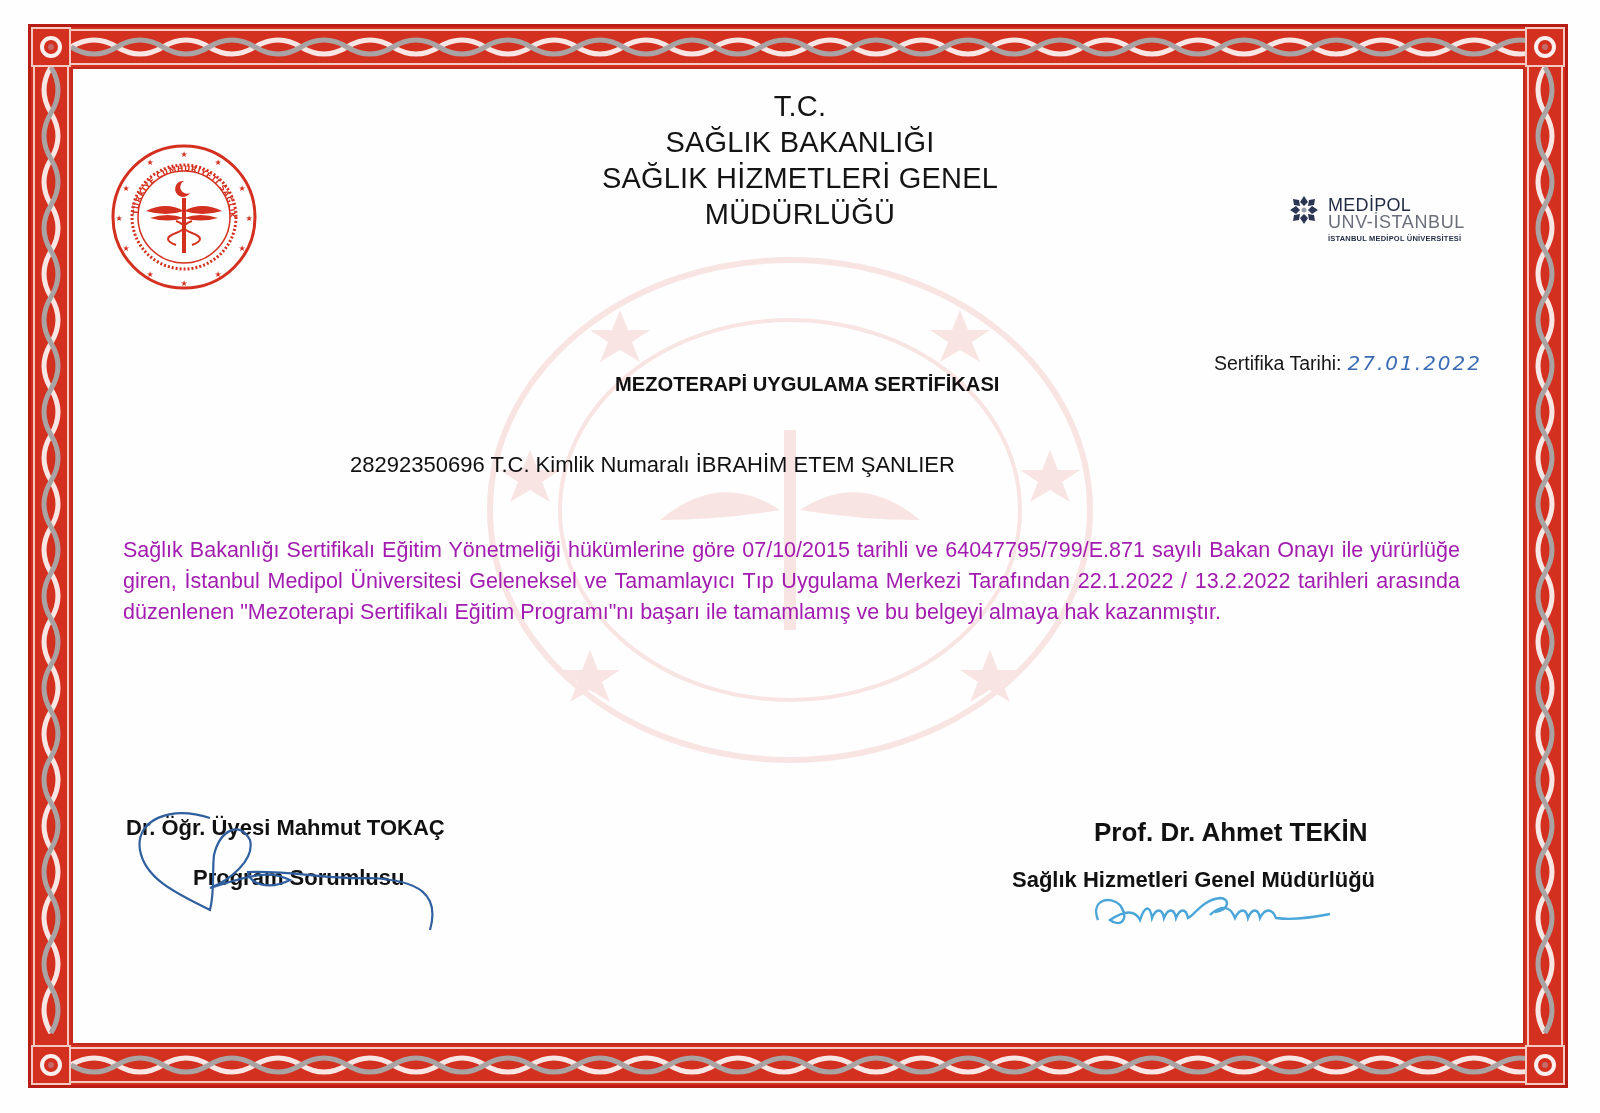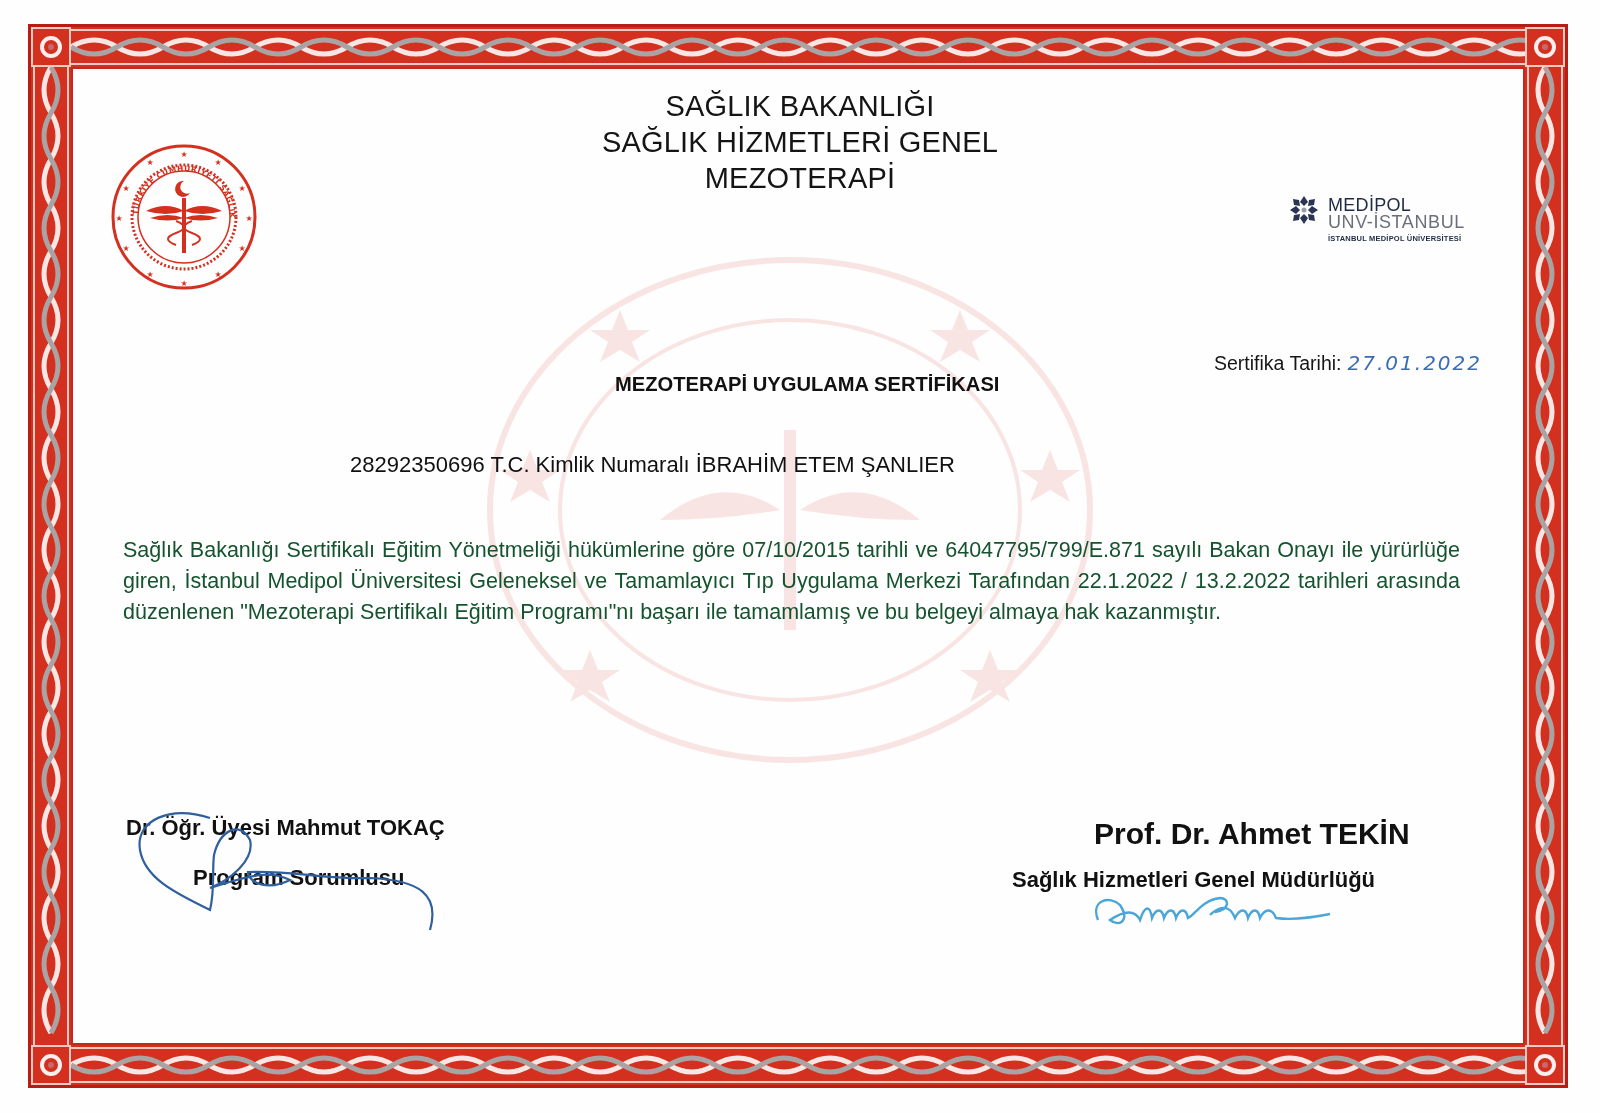--- a/index.html
+++ b/index.html
@@ -42,25 +42,25 @@
 
   .meta { position: absolute; left: 1214px; top: 348px; font-size: 19.5px; line-height: 30px; color: #161616; }
   .meta .hand { font-family: "DejaVu Sans", sans-serif; color: #3a6bb4; font-style: italic;
                 font-size: 20px; letter-spacing: 2px; margin-left: 6px; }
 
   .title { position: absolute; left: 0; width: 1600px; top: 372px; text-align: center; font-size: 21px;
            font-weight: bold; padding-left: 15px; box-sizing: border-box; transform: scaleX(0.96); }
   .recipient { position: absolute; left: 0; width: 1305px; top: 452px; text-align: center; font-size: 22px; }
 
   .body-text { position: absolute; left: 123px; top: 535px; width: 1337px; font-size: 21.5px;
-               line-height: 31px; text-align: justify; color: #14532d; }
+               line-height: 31px; text-align: justify; color: #a21caf; }
 
   .sig-left-name { position: absolute; left: 126px; top: 815px; font-size: 22px; font-weight: bold; }
   .sig-left-role { position: absolute; left: 193px; top: 865px; font-size: 22px; font-weight: bold; }
-  .sig-right-name { position: absolute; left: 1094px; top: 817px; font-size: 30px; font-weight: bold; }
+  .sig-right-name { position: absolute; left: 1094px; top: 817px; font-size: 26px; font-weight: bold; }
   .sig-right-role { position: absolute; left: 1012px; top: 867px; font-size: 22px; font-weight: bold; }
   .signature { position: absolute; }
 </style>
 </head>
 <body>
 
 <div class="page">
 
   <div class="border-outer"></div>
   <div class="border-band band-top">
@@ -152,23 +152,24 @@
     </g>
     <path d="M66,78 q16,6 0,12 q-16,6 0,12" fill="none" stroke="#d4301f" stroke-width="2"></path>
     <path d="M82,78 q-16,6 0,12 q16,6 0,12" fill="none" stroke="#d4301f" stroke-width="2"></path>
     <path id="sealArc" d="M28,74 a46,46 0 1,1 92,0" fill="none"></path>
     <text font-size="7.5" fill="#d4301f" font-family="DejaVu Sans, sans-serif" font-weight="bold" letter-spacing="0.5">
       <textPath href="#sealArc" startOffset="2">TÜRKİYE CUMHURİYETİ SAĞLIK BAKANLIĞI</textPath>
     </text>
   </svg>
 
   <div class="header">
+    <div>T.C.</div>
     <div>SAĞLIK BAKANLIĞI</div>
     <div>SAĞLIK HİZMETLERİ GENEL</div>
-    <div>MEZOTERAPİ</div>
+    <div>MÜDÜRLÜĞÜ</div>
   </div>
 
   <div class="medipol">
     <svg class="medipol-icon" viewBox="0 0 32 32">
       <g fill="#2a3552">
         <polygon points="16,2 20,8 16,12 12,8"></polygon>
         <polygon points="16,30 20,24 16,20 12,24"></polygon>
         <polygon points="2,16 8,12 12,16 8,20"></polygon>
         <polygon points="30,16 24,12 20,16 24,20"></polygon>
         <polygon points="5,5 11,6 12,12 6,11"></polygon>

